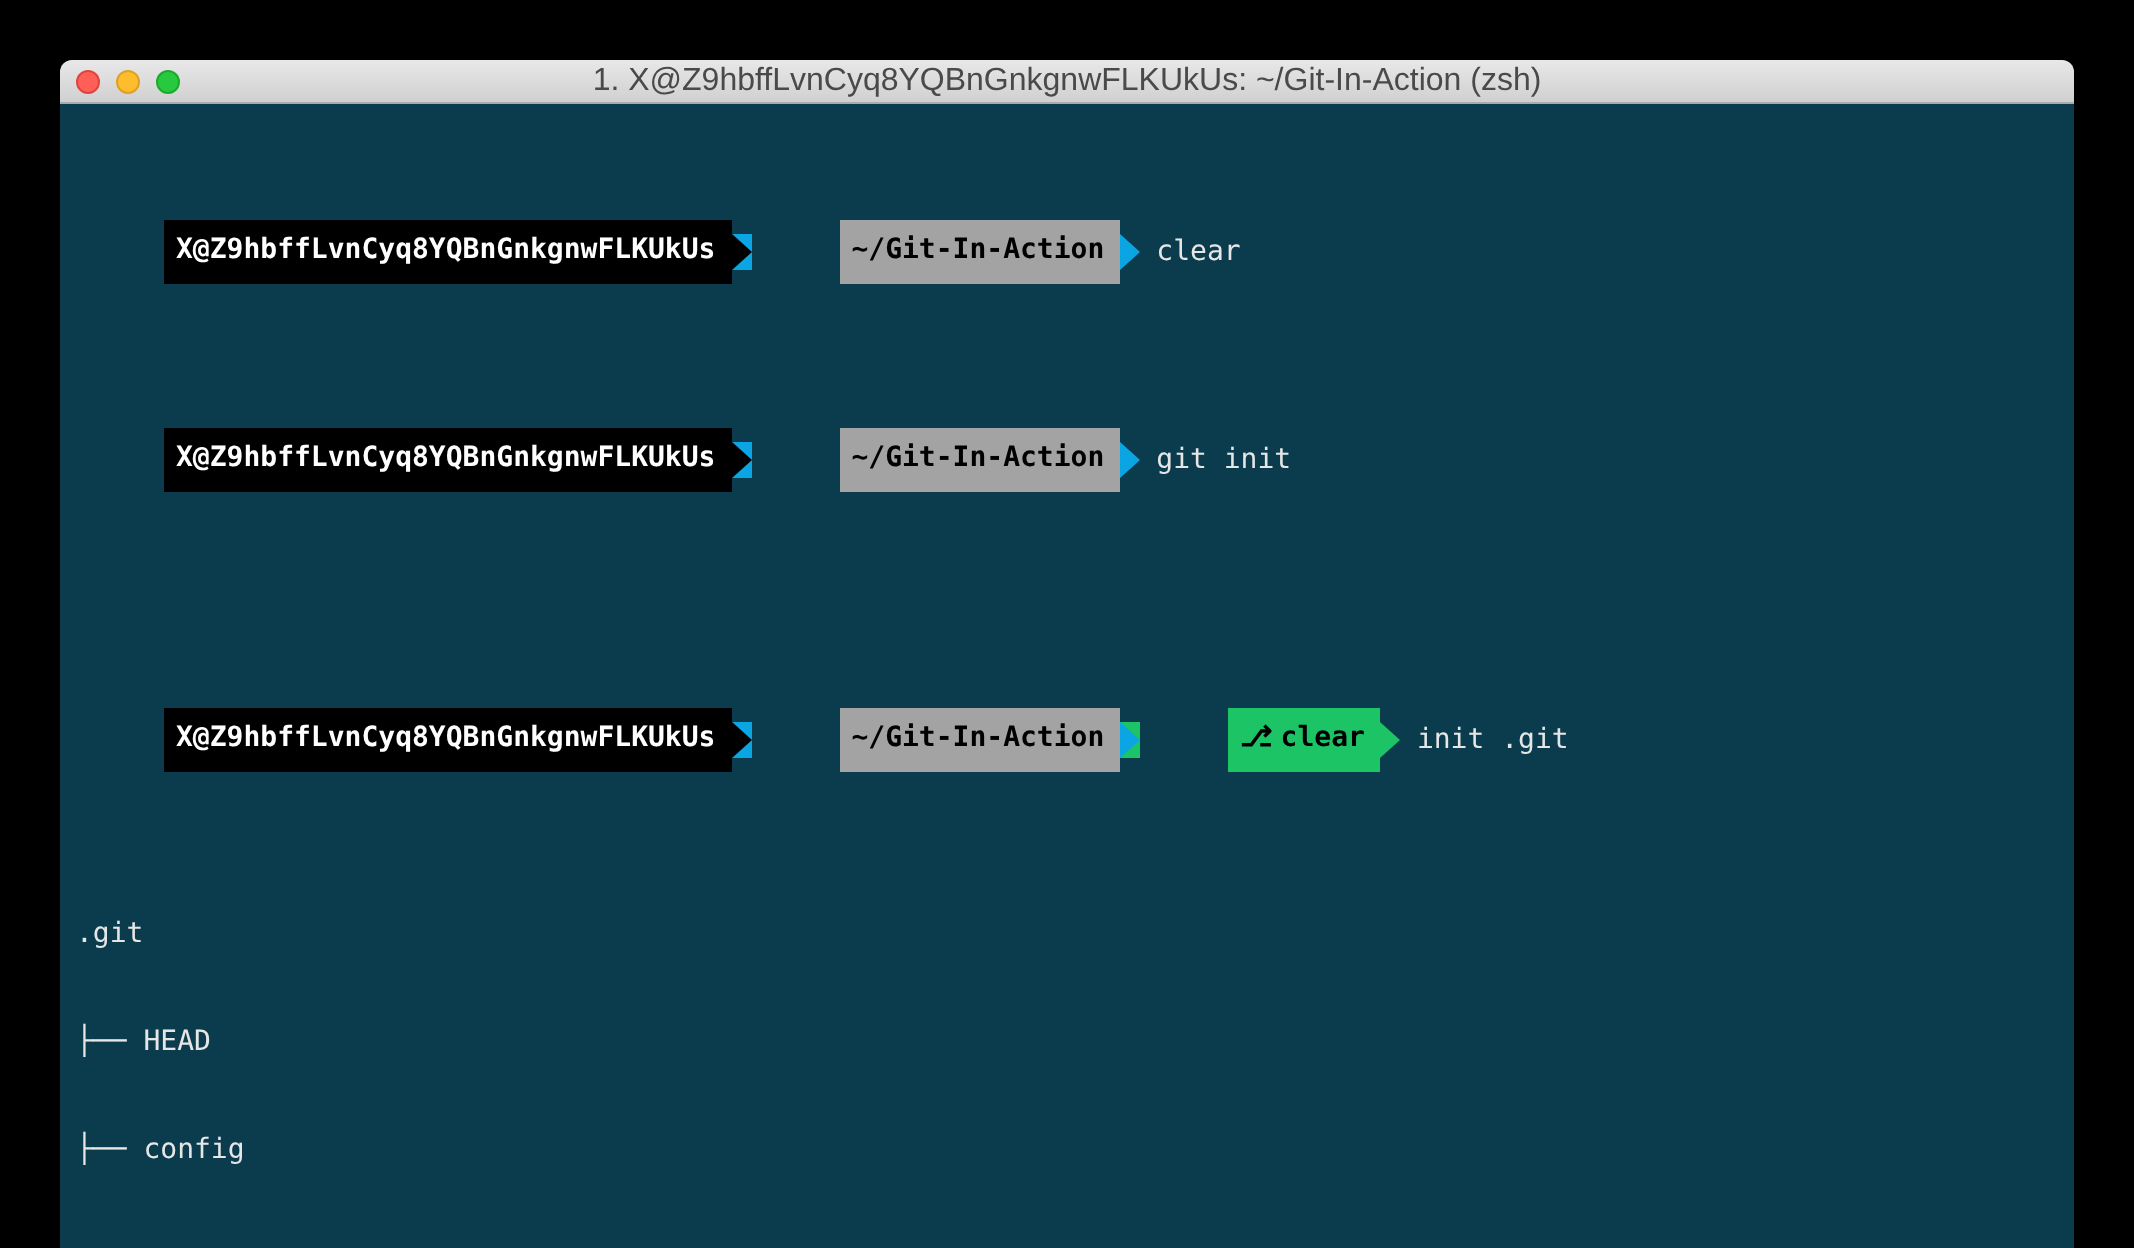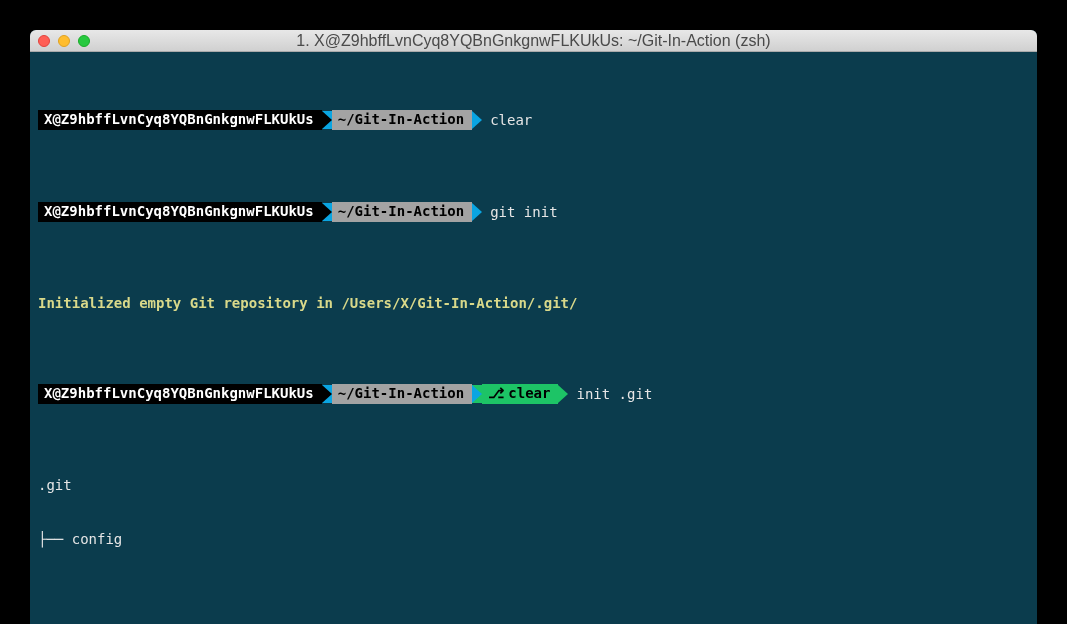--- a/index.html
+++ b/index.html
@@ -62,24 +62,25 @@
       white-space: pre;
     }
     .prompt-line {
       display: flex;
       align-items: center;
       flex-wrap: nowrap;
     }
     .seg {
       display: inline-flex;
       align-items: center;
-      height: 20px;
+      height: 32px;
       padding: 0 8px 3px 6px;
       position: relative;
       font-weight: bold;
+      margin-left: 44px;
     }
     .seg-black {
       background: #000;
       color: #fff;
     }
     .seg-blue {
       background: #a3a3a3;
       color: #000;
     }
     .seg-green {
@@ -131,29 +132,29 @@
     <div class="prompt-line">
       <span class="seg seg-black">X@Z9hbffLvnCyq8YQBnGnkgnwFLKUkUs</span><span class="arrow arrow-black-on-blue"></span><span class="seg seg-blue">~/Git-In-Action</span><span class="arrow arrow-blue-on-term"></span><span class="cmd">clear</span>
     </div>
 
     
     <div class="prompt-line">
       <span class="seg seg-black">X@Z9hbffLvnCyq8YQBnGnkgnwFLKUkUs</span><span class="arrow arrow-black-on-blue"></span><span class="seg seg-blue">~/Git-In-Action</span><span class="arrow arrow-blue-on-term"></span><span class="cmd">git init</span>
     </div>
 
     
-    <div class="output-yellow">Initialized empty Git repository in /Users/X/Git-In-Action/.git/</div>
 
     
     <div class="prompt-line">
       <span class="seg seg-black">X@Z9hbffLvnCyq8YQBnGnkgnwFLKUkUs</span><span class="arrow arrow-black-on-blue"></span><span class="seg seg-blue">~/Git-In-Action</span><span class="arrow arrow-blue-on-green"></span><span class="seg seg-green"><span class="branch-icon">⎇</span><span>clear</span></span><span class="arrow arrow-green-on-term"></span><span class="cmd">init .git</span>
     </div>
 
     
     <div class="tree-line">.git</div>
+    <div class="tree-line">├── HEAD</div>
     <div class="tree-line">├── config</div>
     
     
     
     
     
     
     
     
     

